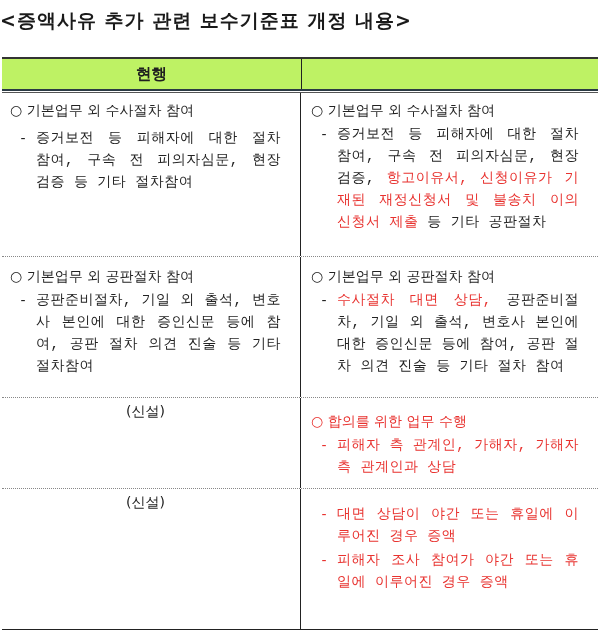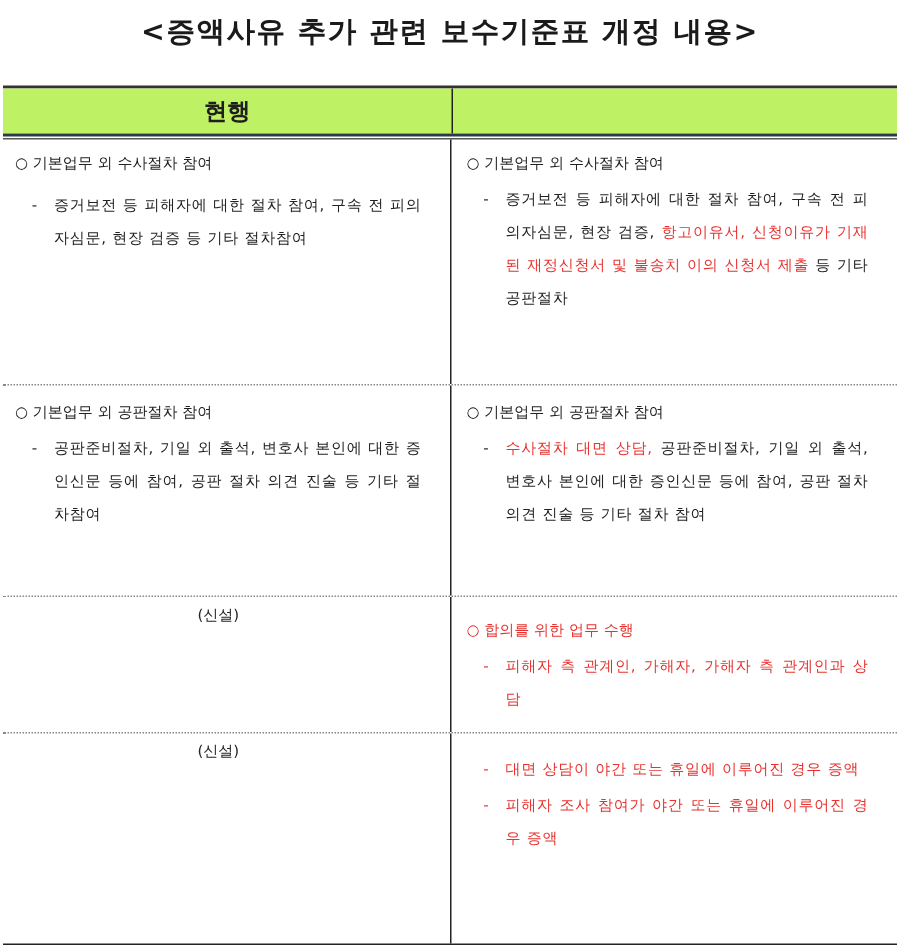--- a/index.html
+++ b/index.html
@@ -9,21 +9,21 @@
     body {
       width: 600px; height: 630px;
       position: relative;
       overflow: hidden;
       font-family: "DejaVu Sans", "Liberation Sans", sans-serif;
       color: #222222;
     }
     .title {
       position: absolute;
       top: 8px; left: 0; width: 600px;
-      text-align: center;
+      text-align: left;
       font-size: 19px;
       font-weight: bold;
       letter-spacing: 1px;
       color: #1a1a1a;
     }
     .table {
       position: absolute;
       left: 2px; top: 57px; width: 596px;
     }
     .top-line {
@@ -54,33 +54,33 @@
       box-sizing: border-box;
     }
     .row {
       display: flex;
       border-bottom: 1px dotted #888;
       position: relative;
     }
     .row.last { border-bottom: none; }
     .row .cell {
       box-sizing: border-box;
-      font-size: 10px;
+      font-size: 14px;
       line-height: 22px;
       padding: 4px 19px 4px 8px;
     }
     .row .cell.left { width: 299px; border-right: 1.5px solid #222; }
     .row .cell.right { width: 297px; padding-left: 10px; }
     .item-head { display: block; white-space: nowrap; }
     .sub {
       display: flex;
       margin-top: 2px;
     }
     .sub .dash { flex: 0 0 26px; text-align: center; }
-    .sub .text { flex: 1; text-align: justify; letter-spacing: 0.5px; }
+    .sub .text { flex: 1; text-align: justify; letter-spacing: 0.5px; font-family: Liberation Mono, monospace; }
     .bottom-line {
       height: 4px;
       border-top: 2px solid #222;
       border-bottom: 1px solid #777;
       box-sizing: border-box;
     }
     .placeholder { display: block; padding-top: 0px; text-align: center; }
   </style>
 </head>
 <body>

